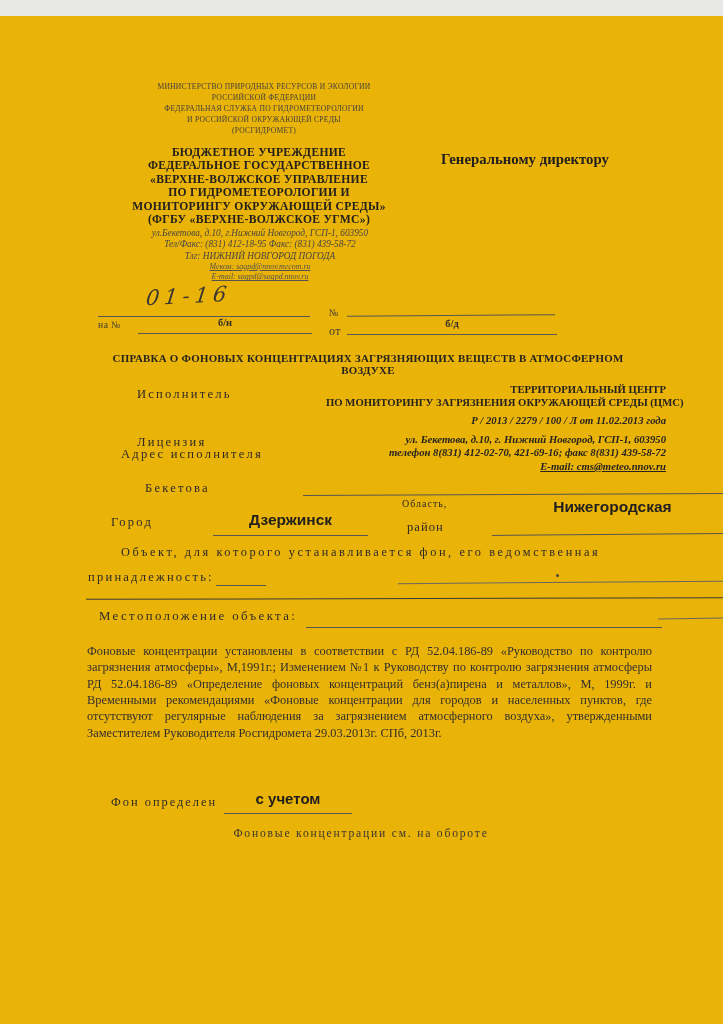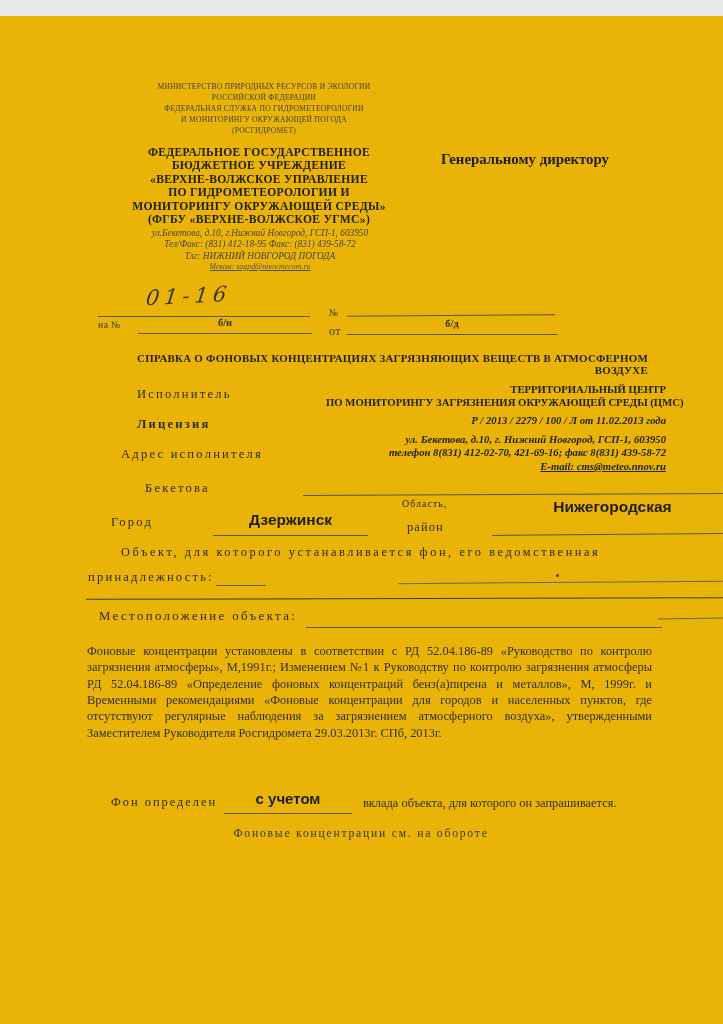--- a/index.html
+++ b/index.html
@@ -25,21 +25,21 @@
   .contact .small{font-size:7.9px;line-height:10.5px;text-decoration:underline;color:#56524d;}
   .rule{border-bottom:1.3px solid #5a5650;}
   .handwritten{
     left:146px;top:268px;font-family:"DejaVu Serif",serif;font-style:italic;
     font-size:21px;letter-spacing:5px;color:#3a3631;
     transform:rotate(-3deg) skewX(-10deg);
   }
   .ref-lbl{font-size:9.6px;letter-spacing:0.5px;color:#3c3935;}
   .ref-val{font-weight:bold;font-size:10.5px;color:#33302c;text-align:center;}
   .title{
-    left:88px;top:336px;width:560px;text-align:right;font-weight:bold;
+    left:88px;top:336px;width:560px;text-align:center;font-weight:bold;
     font-size:10.9px;letter-spacing:0.25px;color:#26231f;
   }
   .lbl{font-size:12.6px;letter-spacing:2.2px;color:#2e2b28;white-space:nowrap;}
   .rc{left:326px;width:340px;text-align:right;white-space:nowrap;}
   .rc-b{font-weight:bold;font-size:10.7px;color:#26231f;}
   .rc-bi{font-weight:bold;font-style:italic;font-size:10.7px;color:#26231f;}
   .fill-sans{
     font-family:"Liberation Sans",sans-serif;font-weight:bold;
     font-size:15.5px;color:#201f1d;text-align:center;
   }
@@ -56,55 +56,56 @@
 </style>
 </head>
 <body>
 
 <div class="page">
 
   <div class="abs ministry">
     <div>МИНИСТЕРСТВО ПРИРОДНЫХ РЕСУРСОВ И ЭКОЛОГИИ</div>
     <div>РОССИЙСКОЙ ФЕДЕРАЦИИ</div>
     <div>ФЕДЕРАЛЬНАЯ СЛУЖБА ПО ГИДРОМЕТЕОРОЛОГИИ</div>
-    <div>И МОНИТОРИНГУ ОКРУЖАЮЩЕЙ ПОГОДА</div>
+    <div>И РОССИЙСКОЙ ОКРУЖАЮЩЕЙ СРЕДЫ</div>
     <div>(РОСГИДРОМЕТ)</div>
   </div>
 
   <div class="abs org">
+    <div>БЮДЖЕТНОЕ УЧРЕЖДЕНИЕ</div>
     <div>ФЕДЕРАЛЬНОЕ ГОСУДАРСТВЕННОЕ</div>
-    <div>БЮДЖЕТНОЕ УЧРЕЖДЕНИЕ</div>
     <div>«ВЕРХНЕ-ВОЛЖСКОЕ УПРАВЛЕНИЕ</div>
     <div>ПО ГИДРОМЕТЕОРОЛОГИИ И</div>
     <div>МОНИТОРИНГУ ОКРУЖАЮЩЕЙ СРЕДЫ»</div>
     <div>(ФГБУ «ВЕРХНЕ-ВОЛЖСКОЕ УГМС»)</div>
   </div>
 
   <div class="abs addressee">Генеральному директору</div>
 
   <div class="abs contact">
     <div>ул.Бекетова, д.10, г.Нижний Новгород, ГСП-1, 603950</div>
     <div>Тел/Факс: (831) 412-18-95 Факс: (831) 439-58-72</div>
     <div>Тлг: НИЖНИЙ НОВГОРОД ПОГОДА</div>
     <div class="small">Меком: sagpd@nnov.mecom.ru</div>
+    <div class="small">E-mail: sagpd@sagpd.nnov.ru</div>
   </div>
 
   <div class="abs handwritten">01-16</div>
   <div class="abs rule" style="left:98px;top:278px;width:212px;height:22px;"></div>
   <div class="abs ref-lbl" style="left:98px;top:303px;">на №</div>
   <div class="abs rule ref-val" style="left:138px;top:301px;width:174px;height:16px;">б/н</div>
   <div class="abs ref-lbl" style="left:329px;top:291px;font-size:10px;">№</div>
   <div class="abs rule" style="left:347px;top:284px;width:208px;height:15px;transform:rotate(-0.4deg);"></div>
   <div class="abs ref-lbl" style="left:329px;top:308px;font-size:12px;">от</div>
   <div class="abs rule ref-val" style="left:347px;top:302px;width:210px;height:16px;">б/д</div>
 
   <div class="abs title">СПРАВКА О ФОНОВЫХ КОНЦЕНТРАЦИЯХ ЗАГРЯЗНЯЮЩИХ ВЕЩЕСТВ В АТМОСФЕРНОМ ВОЗДУХЕ</div>
 
   <div class="abs lbl" style="left:137px;top:371px;">Исполнитель</div>
-  <div class="abs lbl" style="left:137px;top:401px;font-weight:bold;">Лицензия</div>
+  <div class="abs lbl" style="left:137px;top:419px;">Лицензия</div>
   <div class="abs lbl" style="left:121px;top:431px;">Адрес исполнителя</div>
   <div class="abs lbl" style="left:145px;top:465px;">Бекетова</div>
 
   <div class="abs rc rc-b" style="top:367px;">ТЕРРИТОРИАЛЬНЫЙ ЦЕНТР</div>
   <div class="abs rc rc-b" style="top:380px;">ПО МОНИТОРИНГУ ЗАГРЯЗНЕНИЯ ОКРУЖАЮЩЕЙ СРЕДЫ (ЦМС)</div>
   <div class="abs rc rc-bi" style="top:398px;">Р / 2013 / 2279 / 100 / Л от 11.02.2013 года</div>
   <div class="abs rc rc-bi" style="top:417px;">ул. Бекетова, д.10, г. Нижний Новгород, ГСП-1, 603950</div>
   <div class="abs rc rc-bi" style="top:430px;">телефон 8(831) 412-02-70, 421-69-16; факс 8(831) 439-58-72</div>
   <div class="abs rc rc-bi" style="top:444px;text-decoration:underline;">E-mail: cms@meteo.nnov.ru</div>
 
@@ -125,17 +126,16 @@
   <div class="abs" style="left:86px;top:568px;width:637px;height:14px;border-bottom:1.6px solid #3f3c38;transform:rotate(-0.15deg);"></div>
 
   <div class="abs lbl" style="left:99px;top:593px;letter-spacing:2.4px;font-size:12.8px;">Местоположение объекта:</div>
   <div class="abs rule" style="left:306px;top:597px;width:356px;height:14px;border-bottom-width:1.3px;"></div>
   <div class="abs thin" style="left:658px;top:590px;width:65px;height:12px;transform:rotate(-1deg);"></div>
 
   <div class="abs para">Фоновые концентрации установлены в соответствии с РД 52.04.186-89 «Руководство по контролю загрязнения атмосферы», М,1991г.; Изменением №1 к Руководству по контролю загрязнения атмосферы РД 52.04.186-89 «Определение фоновых концентраций бенз(а)пирена и металлов», М, 1999г. и Временными рекомендациями «Фоновые концентрации для городов и населенных пунктов, где отсутствуют регулярные наблюдения за загрязнением атмосферного воздуха», утвержденными Заместителем Руководителя Росгидромета 29.03.2013г. СПб, 2013г.</div>
 
   <div class="abs lbl" style="left:111px;top:779px;letter-spacing:2px;font-size:12.4px;">Фон определен</div>
   <div class="abs rule fill-sans" style="left:224px;top:774px;width:128px;height:23px;font-size:15px;border-bottom-width:1.4px;">с учетом</div>
-  <div class="abs" style="left:363px;top:780px;font-size:12.4px;color:#33302c;">вклада объекта, для которого он запрашивается.</div>
 
   <div class="abs footer">Фоновые концентрации см. на обороте</div>
 
 </div>
 
 </body></html>

